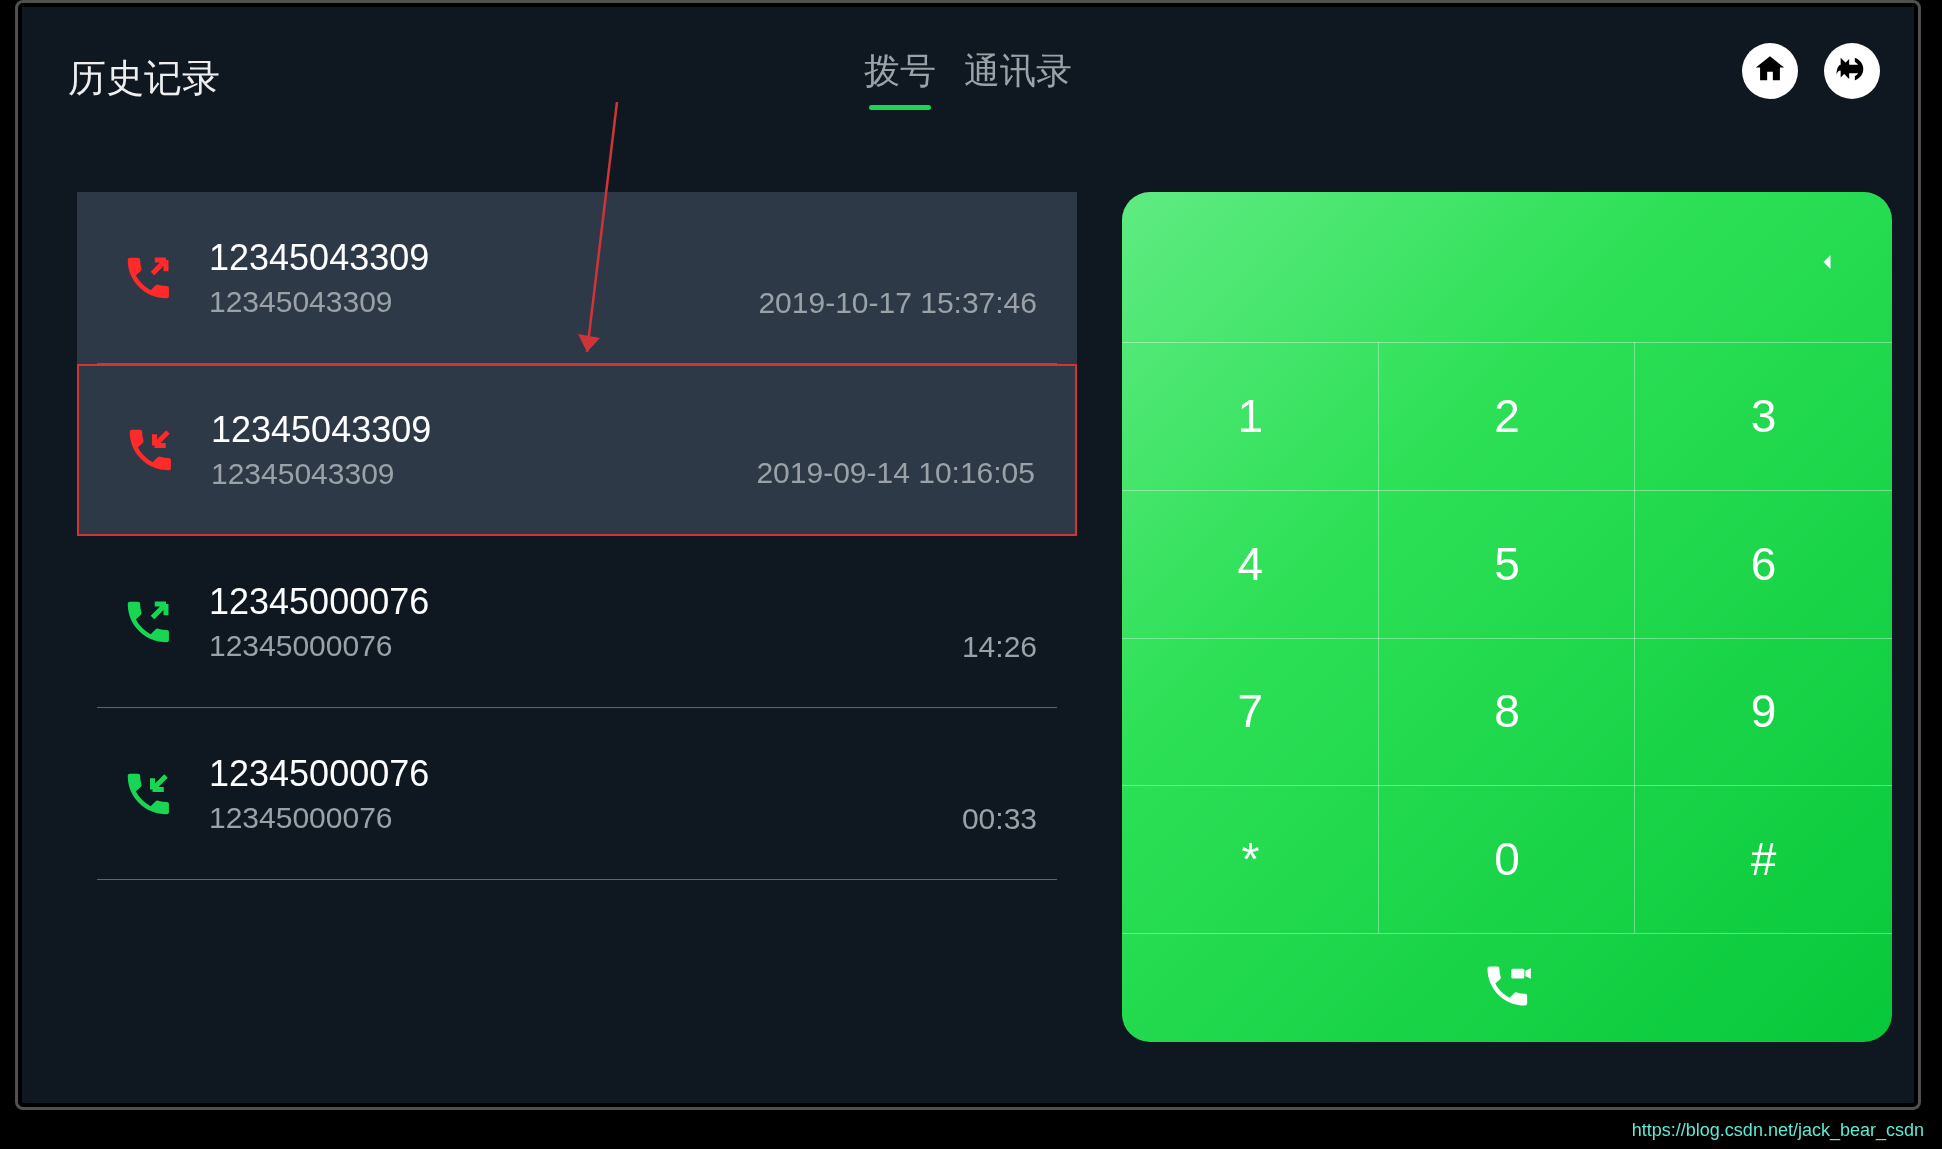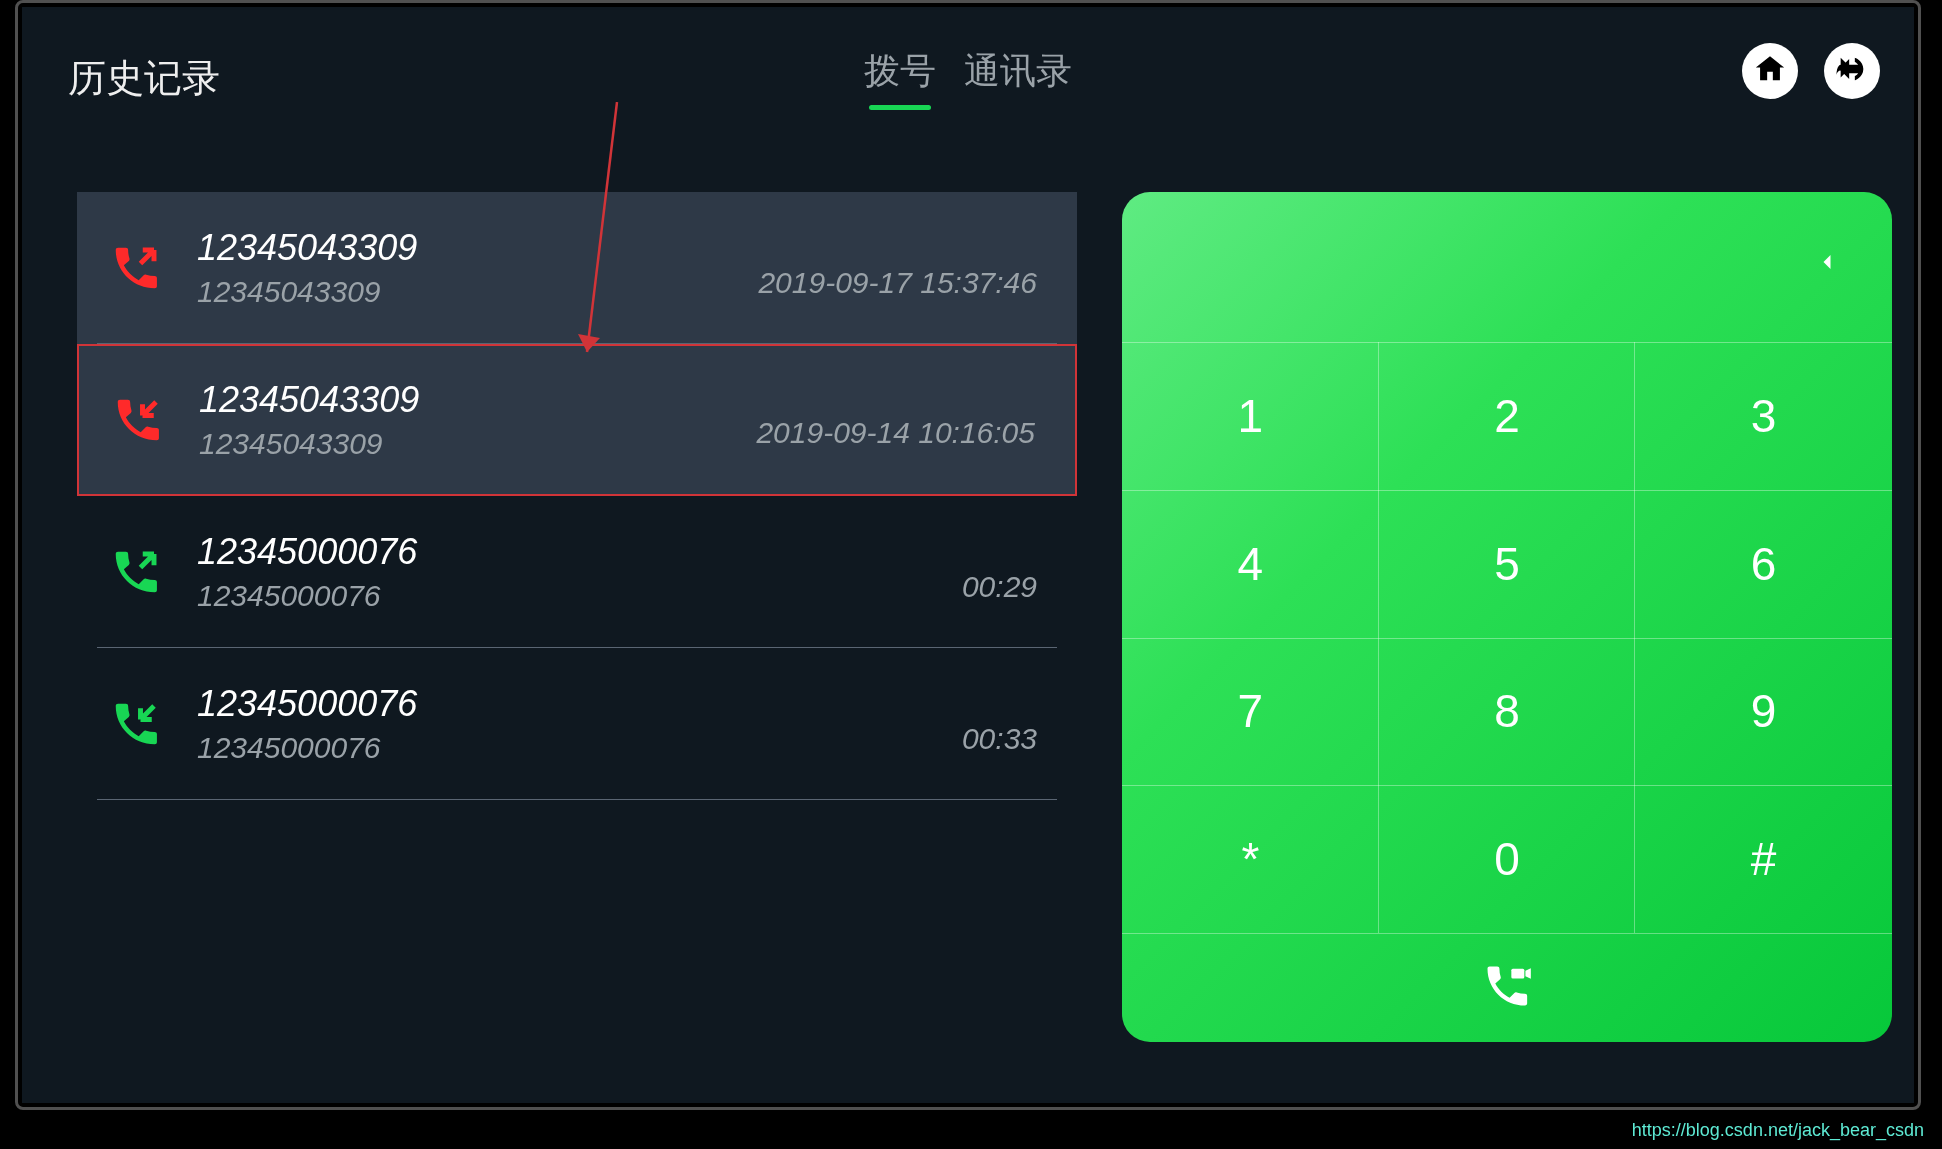--- a/index.html
+++ b/index.html
@@ -100,28 +100,27 @@
 
   
   .history {
     position: absolute;
     left: 55px;
     top: 185px;
     width: 1000px;
   }
   .history-item {
     position: relative;
-    height: 152px;
+    height: 172px;
     background: #2e3947;
     display: flex;
     align-items: center;
-    padding-left: 32px;
+    padding-left: 44px;
     padding-right: 40px;
     box-sizing: border-box;
-    font-style: italic;
   }
   .history-item .divider {
     position: absolute;
     left: 20px;
     right: 20px;
     bottom: 0;
     height: 1px;
     background: #5a6573;
   }
   .history-item.transparent {
@@ -280,21 +279,21 @@
         <span class="call-icon">
           <svg viewBox="0 0 24 24">
               <path fill="#ff2a2a" d="M6.6 10.8c1.4 2.8 3.8 5.1 6.6 6.6l2.2-2.2c.3-.3.7-.4 1.1-.2 1.2.4 2.5.6 3.8.6.6 0 1 .4 1 1V20c0 .6-.4 1-1 1C10.6 21 3 13.4 3 4c0-.6.4-1 1-1h3.5c.6 0 1 .4 1 1 0 1.3.2 2.6.6 3.8.1.4 0 .8-.3 1.1L6.6 10.8z"></path>
               <path stroke="#ff2a2a" stroke-width="2.2" fill="none" d="M14 10 L20 4 M20 4 L20 9 M20 4 L15 4"></path>
             </svg>
         </span>
         <div class="call-texts">
           <div class="call-number">12345043309</div>
           <div class="call-subnumber">12345043309</div>
         </div>
-        <div class="call-time">2019-09-17 15:37:46</div>
+        <div class="call-time">2019-10-17 15:37:46</div>
         <div class="divider"></div>
       </div>
 
       <div class="history-item highlight">
         <span class="call-icon">
           <svg viewBox="0 0 24 24">
               <path fill="#ff2a2a" d="M6.6 10.8c1.4 2.8 3.8 5.1 6.6 6.6l2.2-2.2c.3-.3.7-.4 1.1-.2 1.2.4 2.5.6 3.8.6.6 0 1 .4 1 1V20c0 .6-.4 1-1 1C10.6 21 3 13.4 3 4c0-.6.4-1 1-1h3.5c.6 0 1 .4 1 1 0 1.3.2 2.6.6 3.8.1.4 0 .8-.3 1.1L6.6 10.8z"></path>
               <path stroke="#ff2a2a" stroke-width="2.2" fill="none" d="M20 4 L14 10 M14 10 L14 5 M14 10 L19 10"></path>
             </svg>
         </span>
@@ -309,21 +308,21 @@
         <span class="call-icon">
           <svg viewBox="0 0 24 24">
               <path fill="#18d654" d="M6.6 10.8c1.4 2.8 3.8 5.1 6.6 6.6l2.2-2.2c.3-.3.7-.4 1.1-.2 1.2.4 2.5.6 3.8.6.6 0 1 .4 1 1V20c0 .6-.4 1-1 1C10.6 21 3 13.4 3 4c0-.6.4-1 1-1h3.5c.6 0 1 .4 1 1 0 1.3.2 2.6.6 3.8.1.4 0 .8-.3 1.1L6.6 10.8z"></path>
               <path stroke="#18d654" stroke-width="2.2" fill="none" d="M14 10 L20 4 M20 4 L20 9 M20 4 L15 4"></path>
             </svg>
         </span>
         <div class="call-texts">
           <div class="call-number">12345000076</div>
           <div class="call-subnumber">12345000076</div>
         </div>
-        <div class="call-time">00:29</div>
+        <div class="call-time">14:26</div>
         <div class="divider"></div>
       </div>
 
       <div class="history-item transparent">
         <span class="call-icon">
           <svg viewBox="0 0 24 24">
               <path fill="#18d654" d="M6.6 10.8c1.4 2.8 3.8 5.1 6.6 6.6l2.2-2.2c.3-.3.7-.4 1.1-.2 1.2.4 2.5.6 3.8.6.6 0 1 .4 1 1V20c0 .6-.4 1-1 1C10.6 21 3 13.4 3 4c0-.6.4-1 1-1h3.5c.6 0 1 .4 1 1 0 1.3.2 2.6.6 3.8.1.4 0 .8-.3 1.1L6.6 10.8z"></path>
               <path stroke="#18d654" stroke-width="2.2" fill="none" d="M20 4 L14 10 M14 10 L14 5 M14 10 L19 10"></path>
             </svg>
         </span>

